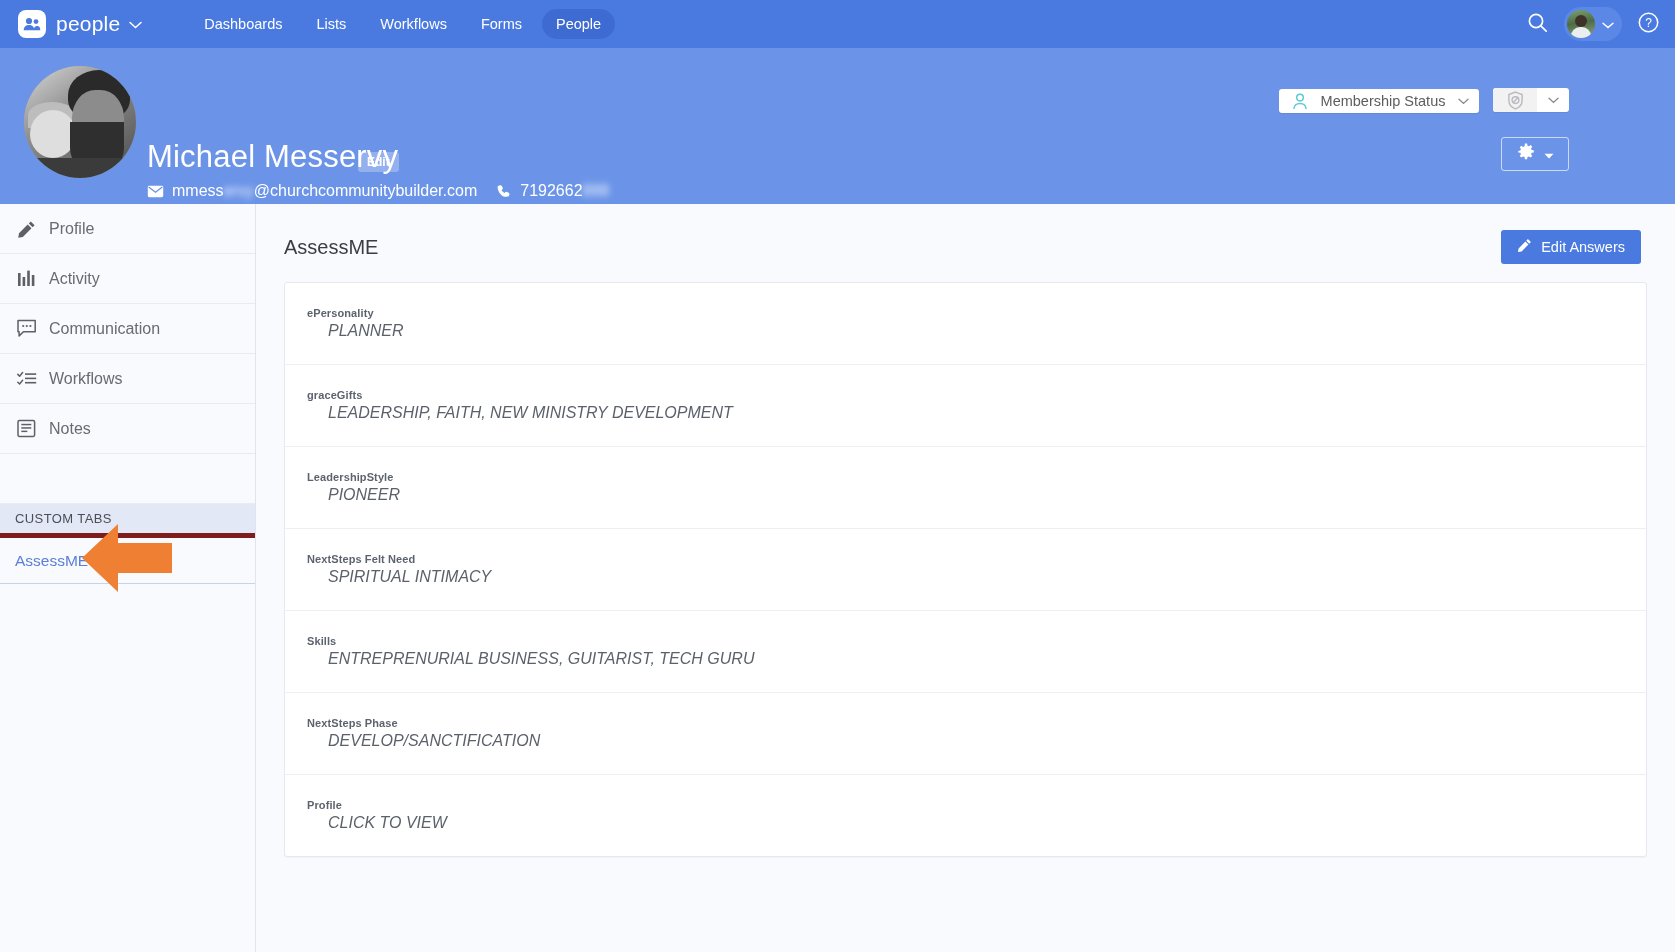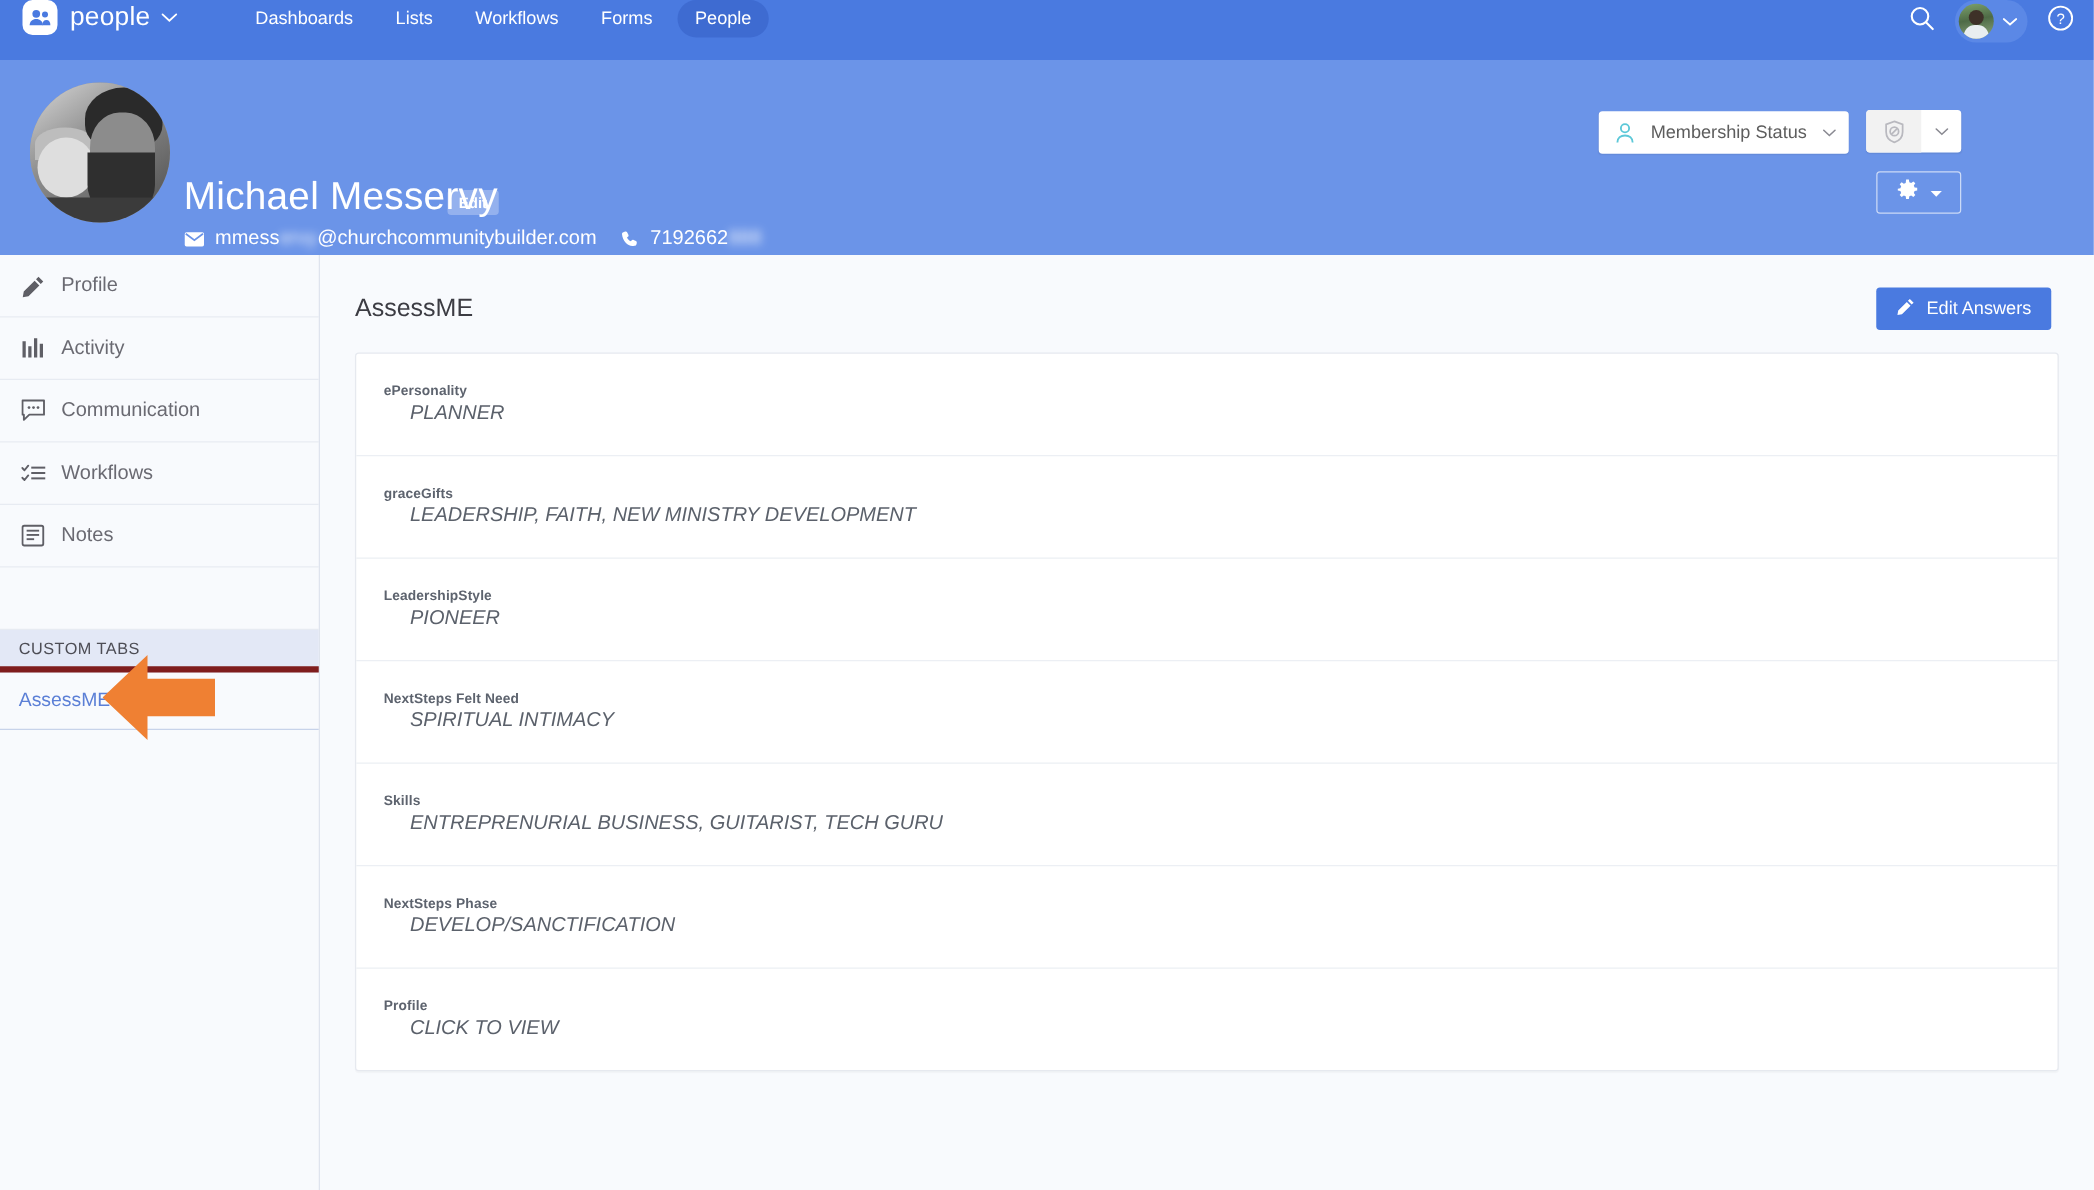--- a/index.html
+++ b/index.html
@@ -7,21 +7,21 @@
     width: 1675px; height: 952px;
     font-family: "Liberation Sans", sans-serif;
     background: #ffffff;
     overflow: hidden;
   }
 
   
   .topbar {
     position: absolute; left: 0; top: 0; width: 1675px; height: 48px;
     background: #4a7ae0;
-    display: flex; align-items: flex-start;
+    display: flex; align-items: center;
   }
   .brand { display: flex; align-items: center; margin-left: 18px; }
   .brand-logo {
     width: 28px; height: 28px; border-radius: 8px; background: #ffffff;
     display: flex; align-items: center; justify-content: center;
   }
   .brand-name {
     color: #ffffff; font-size: 21px; margin-left: 10px; letter-spacing: .2px;
   }
   .brand-caret { margin-left: 9px; }
@@ -86,21 +86,21 @@
     display: flex; color: #ffffff; font-size: 16px;
   }
   .contact-item { display:flex; align-items:center; }
   .contact-item .ci-icon { margin-right: 8px; display:flex; align-items:center; }
   .contact-sep { width: 20px; }
   .blur { filter: blur(3.2px); opacity: .85; }
 
   .header-actions { position: absolute; right: 106px; top: 40px; }
   .btn-white {
     display: inline-flex; align-items: center; background: #ffffff;
-    border-radius: 3px; height: 34px; cursor: pointer;
+    border-radius: 3px; height: 24px; cursor: pointer;
     box-shadow: 0 1px 1px rgba(0,0,0,.07);
   }
   .membership-btn { width: 200px; padding: 0 0 0 0; }
   .mb-icon { width: 42px; display:flex; align-items:center; justify-content:center; }
   .mb-label { color:#5d5d5d; font-size:14.5px; flex:1; }
   .mb-caret { width: 30px; display:flex; align-items:center; justify-content:center; }
   .shield-btn { width: 76px; margin-left: 10px; background:#fff; }
   .sb-icon { width: 44px; display:flex; align-items:center; justify-content:center; background:#f2f2f2; height:100%; border-radius:3px 0 0 3px; }
   .sb-caret { flex:1; display:flex; align-items:center; justify-content:center; }
   .gear-btn {

